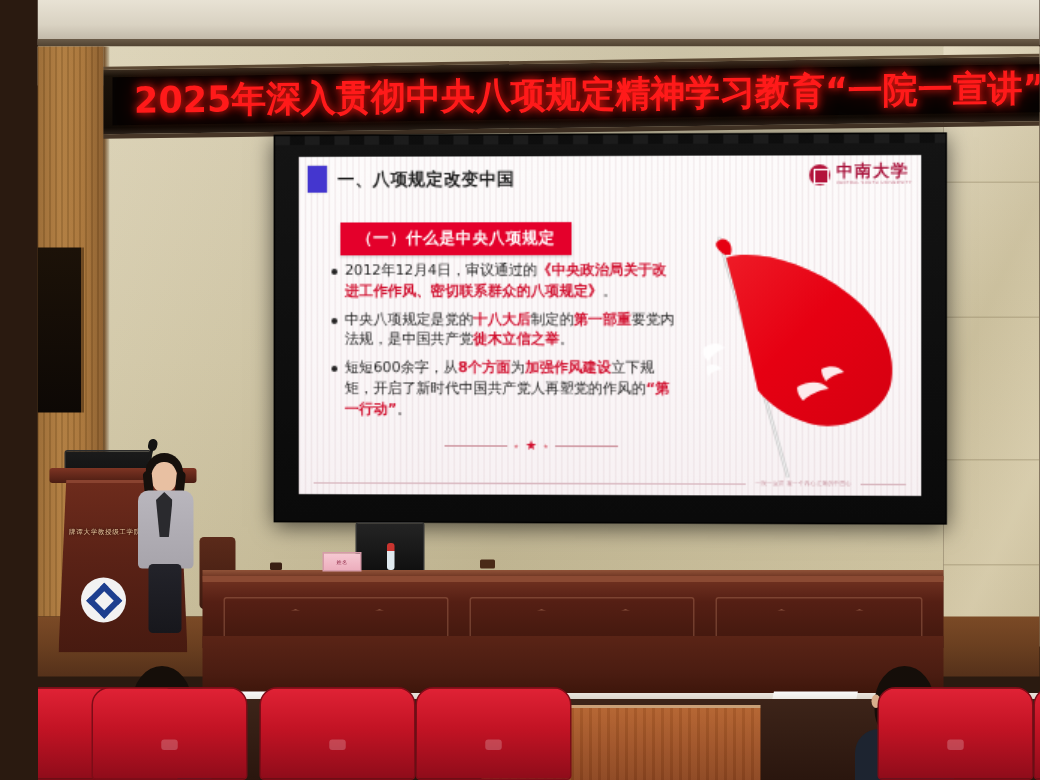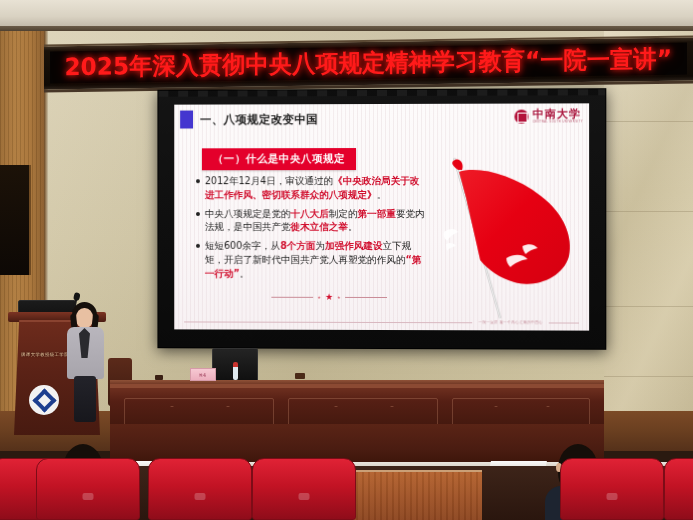--- a/index.html
+++ b/index.html
@@ -4,21 +4,21 @@
 <style>
   * { margin:0; padding:0; box-sizing:border-box; }
   html,body { width:693px; height:520px; overflow:hidden; }
   body {
     font-family:"Liberation Sans", sans-serif;
     background:#2a1a10;
     position:relative;
   }
 
   
-  #scene { position:absolute; inset:0; overflow:hidden; }
+  #scene { position:absolute; inset:0; overflow:hidden;margin-left:25px; }
 
   .ceiling {
     position:absolute; left:0; top:0; width:693px; height:30px;
     background:linear-gradient(180deg,#e8e2d4 0%,#d9d2c2 55%,#b9b0a0 100%);
   }
   .ceiling-lip {
     position:absolute; left:0; top:26px; width:693px; height:6px;
     background:linear-gradient(180deg,#6a5b48,#4a3c2c);
   }
   .upper-wall {

